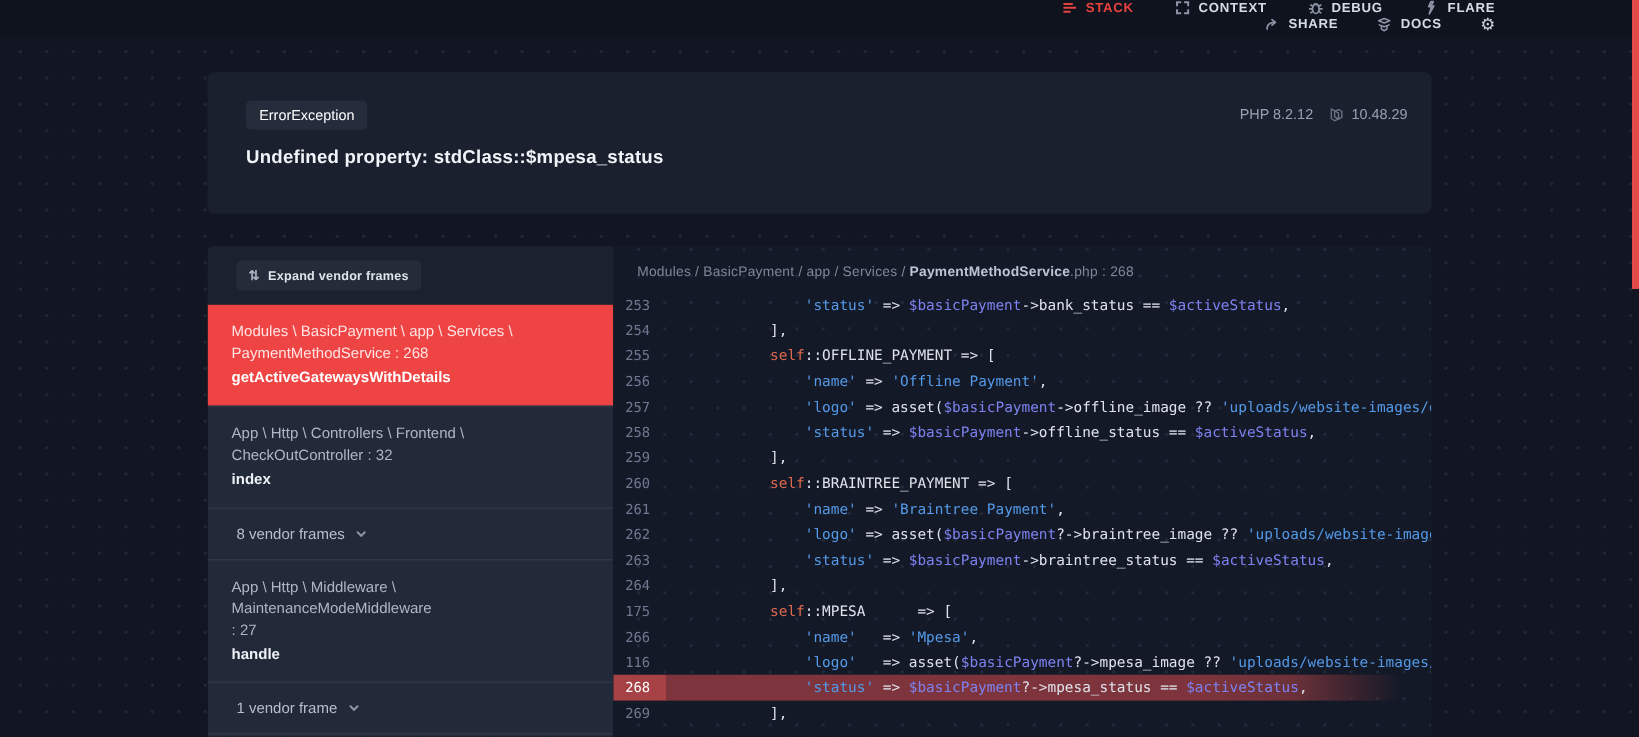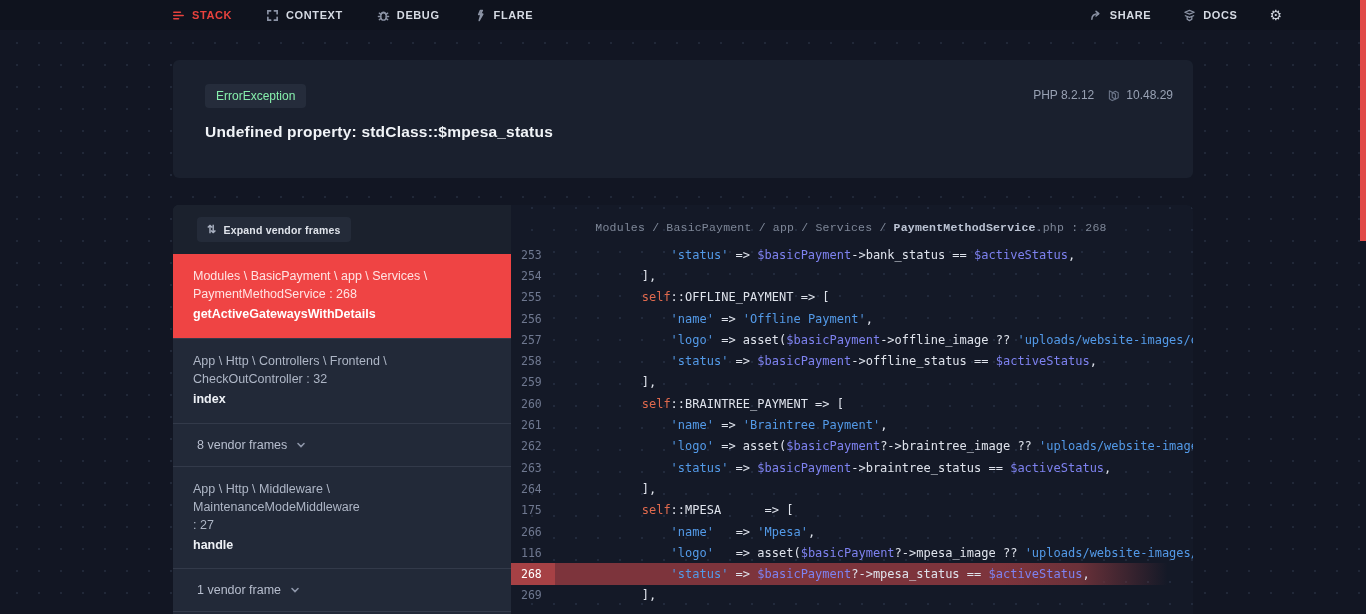--- a/index.html
+++ b/index.html
@@ -9,23 +9,23 @@
     background-image: radial-gradient(circle, #212838 1.1px, transparent 1.3px);
     background-size: 22px 22px;
     background-position: 6px 10px;
     font-family:"Liberation Sans", sans-serif;
     color:#dfe3ec;
   }
 
   
   .topnav {
     height:30px; background:#0f131e;
-    display:flex; align-items:center;
-    padding:0 84px 0 172px;
-    position:relative; z-index:2;
+    display:flex; align-items:flex-end;
+    padding:0 120px 0 172px;
+    position:relative; z-index:2;flex-direction:column;
   }
   .nav-tabs { display:flex; align-items:center; gap:34px; }
   .nav-item {
     display:flex; align-items:center; gap:7px;
     font-size:11px; font-weight:bold; letter-spacing:.6px;
     color:#d6dbe4; cursor:pointer; white-space:nowrap;
   }
   .nav-item .nicon { width:13px; height:13px; display:inline-flex; color:#8b93a5; }
   .nav-item .nicon svg { width:13px; height:13px; }
   .nav-item.active { color:#e8423d; }
@@ -36,21 +36,21 @@
   
   .main { width:1020px; margin:0 auto; }
 
   
   .error-card {
     margin-top:30px; background:#1a202e; border-radius:6px;
     padding:24px 32px 28px 32px; height:118px;
     position:relative;
   }
   .exc-badge {
-    display:inline-block; background:#252c3b; color:#86efac;
+    display:inline-block; background:#252c3b; color:#ffffff;
     font-size:12px; padding:5px 11px; border-radius:4px;
   }
   .error-title {
     margin-top:15px; font-size:15.5px; font-weight:bold; color:#f0f3f7;
     letter-spacing:.2px;
   }
   .error-meta {
     position:absolute; top:28px; right:20px;
     display:flex; align-items:center; gap:14px;
     font-size:12px; color:#98a1b3;
@@ -94,22 +94,22 @@
   .vendor-row svg { width:10px; height:10px; color:#8d95a8; }
 
   
   .codepanel {
     flex:1; background-color:#141927;
     background-image: radial-gradient(circle, #222a3c 1.1px, transparent 1.3px);
     background-size:22px 22px; background-position:10px 14px;
     overflow:hidden; display:flex; flex-direction:column;
   }
   .code-header {
-    padding:16px 22px 10px 20px; text-align:center;
-    font-size:11.5px; color:#7e8798; letter-spacing:.2px;font-family:Liberation Mono, monospace;
+    padding:16px 22px 10px 20px; text-align:left;
+    font-size:11.5px; color:#7e8798; letter-spacing:.2px;
   }
   .code-header .file { color:#bcc4d4; font-weight:bold; }
   .code-lines { font-family:"DejaVu Sans Mono", monospace; font-size:12px; }
   .cl-row { display:flex; height:21.3px; align-items:center; overflow:hidden; }
   .cl-num {
     width:44px; flex-shrink:0; text-align:center; padding-left:10px;
     color:#6f7890; font-size:11.5px; font-family:"DejaVu Sans Mono", monospace;
     align-self:stretch; display:flex; align-items:center;
   }
   .cl-code { white-space:pre; flex:1; overflow:hidden; align-self:stretch; display:flex; align-items:center; }

